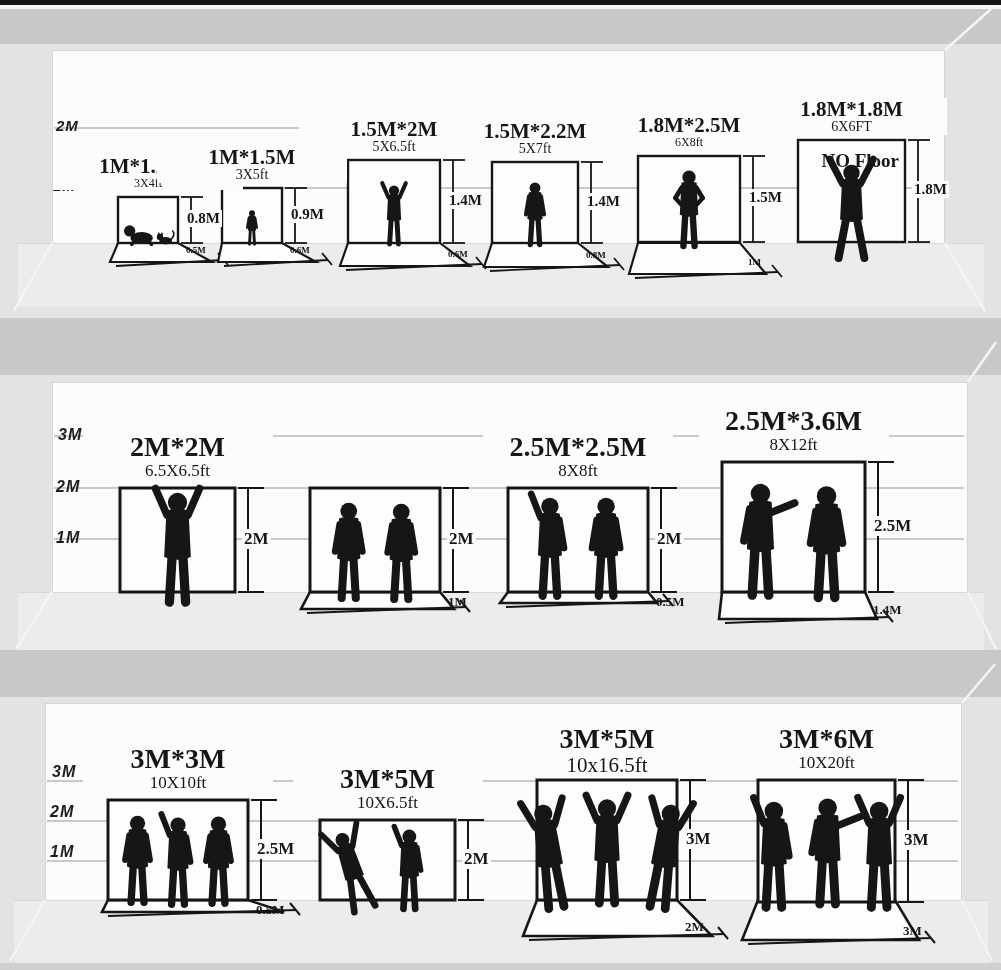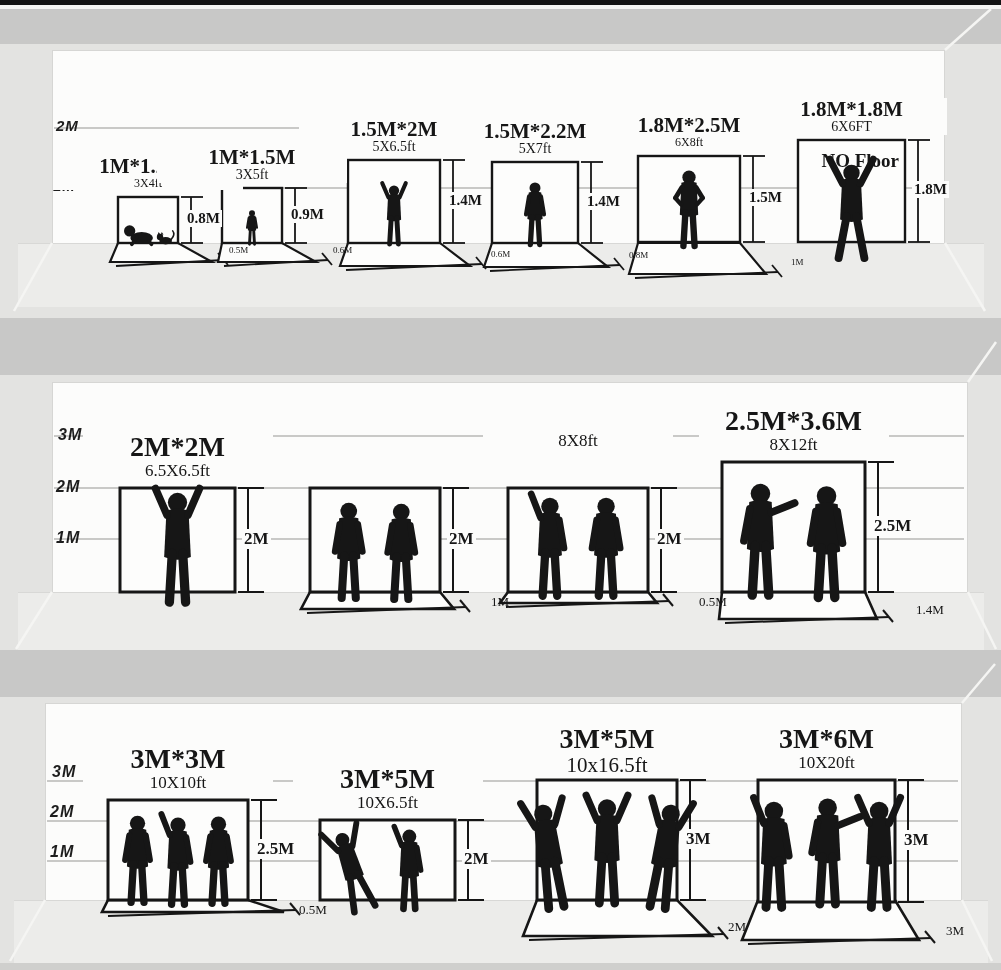--- a/index.html
+++ b/index.html
@@ -15,21 +15,21 @@
   .wall{position:absolute;background:#fcfcfb;border:1px solid #d6d6d4;border-bottom:none;box-sizing:border-box;}
   .floorstrip{position:absolute;background:#ececea;border-top:1px solid #d8d8d6;box-sizing:border-box;}
   .gridline{position:absolute;height:2px;background:#c9c9c7;}
   .scalelbl{
     position:absolute;font-family:"Liberation Sans",sans-serif;
     font-weight:bold;font-style:italic;color:#1d1d1d;letter-spacing:1px;
   }
   .ttl{position:absolute;text-align:center;font-weight:bold;line-height:1.06;background:#fcfcfb;}
   .ttl .ft{font-weight:normal;}
   .dimlbl{position:absolute;font-weight:bold;background:#fcfcfb;padding:0 2px;}
-  .floorlbl{position:absolute;font-weight:normal;margin-left:43px;}
+  .floorlbl{position:absolute;font-weight:bold;}
   .note{position:absolute;font-weight:bold;text-align:right;}
 </style>
 </head>
 <body>
 
 <div id="canvas">
   <div id="bg-layer">
       <div class="hstrip" style="top:0;height:5px;background:#141414"></div>
       <div class="hstrip" style="top:5px;height:4px;background:#f6f6f4"></div>
       <div class="hstrip" style="top:9px;height:35px;background:#c8c8c7"></div>
@@ -433,20 +433,21 @@
       <div class="dimlbl" style="left:912px;top:181.25px;font-size:15px">1.8M</div>
       <div class="note" style="left:804px;top:150px;width:95px;font-size:19px">NO Floor</div>
       <div class="ttl" style="left:82.5px;top:432px;width:190px;font-size:28px">
         <div style="">2M*2M</div>
         <div class="ft" style="font-size:17px">6.5X6.5ft</div>
       </div>
       <div class="dimlbl" style="left:242px;top:528.95px;font-size:17px">2M</div>
       <div class="dimlbl" style="left:447px;top:528.95px;font-size:17px">2M</div>
       <div class="floorlbl" style="left:448px;top:594px;font-size:13px">1M</div>
       <div class="ttl" style="left:483px;top:432px;width:190px;font-size:28px">
+        <div style="">2.5M*2.5M</div>
         <div class="ft" style="font-size:17px">8X8ft</div>
       </div>
       <div class="dimlbl" style="left:655px;top:528.95px;font-size:17px">2M</div>
       <div class="floorlbl" style="left:656px;top:594px;font-size:13px">0.5M</div>
       <div class="ttl" style="left:698.5px;top:406px;width:190px;font-size:28px">
         <div style="">2.5M*3.6M</div>
         <div class="ft" style="font-size:17px">8X12ft</div>
       </div>
       <div class="dimlbl" style="left:872px;top:515.95px;font-size:17px">2.5M</div>
       <div class="floorlbl" style="left:873px;top:602px;font-size:13px">1.4M</div>

